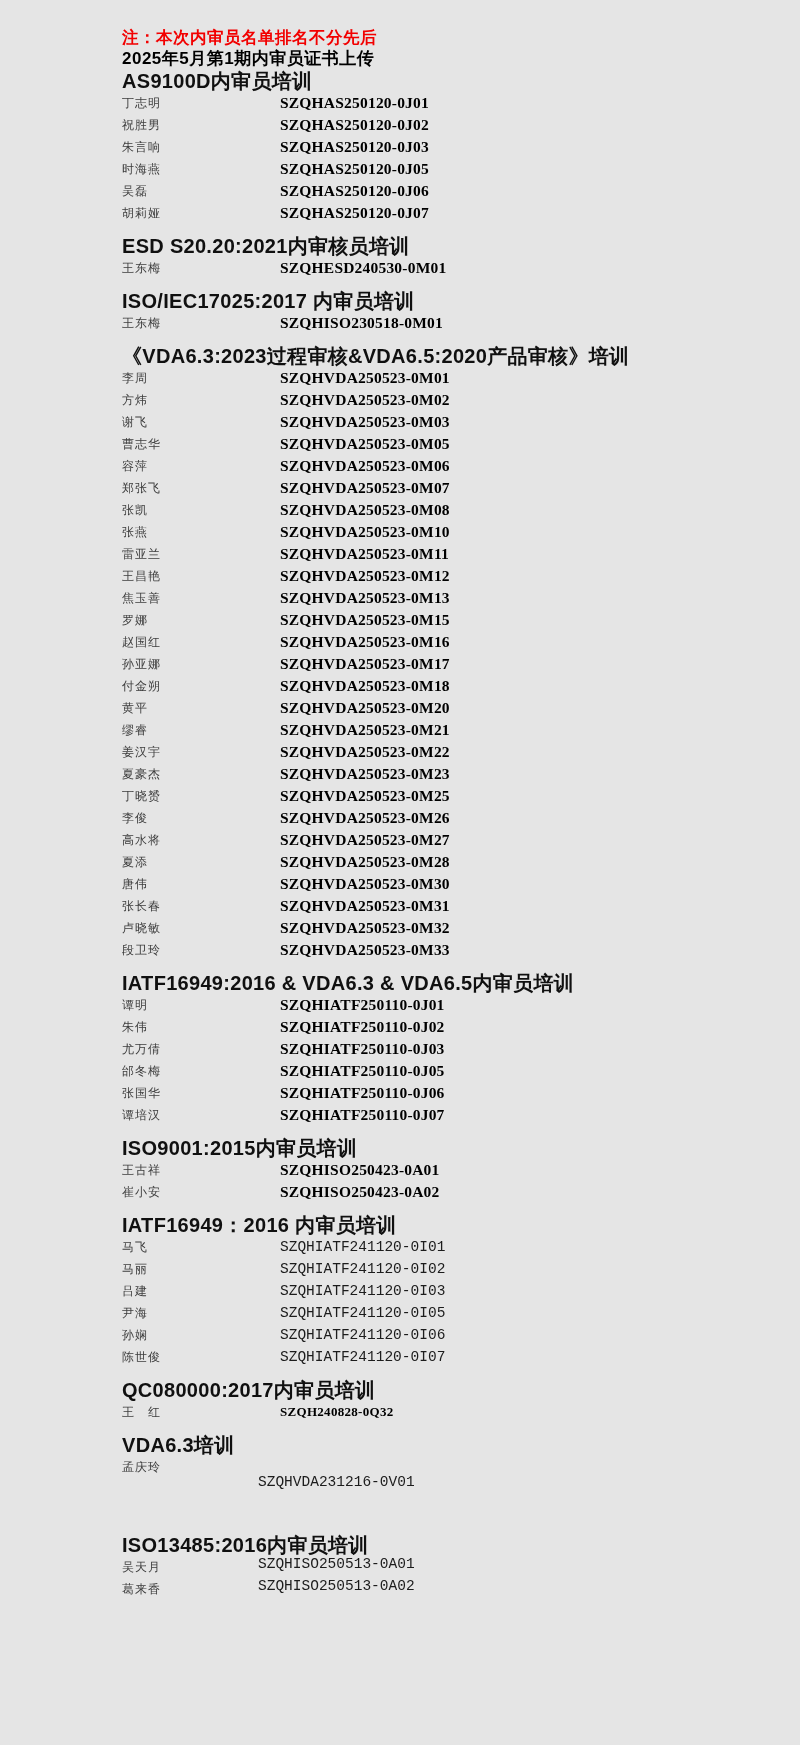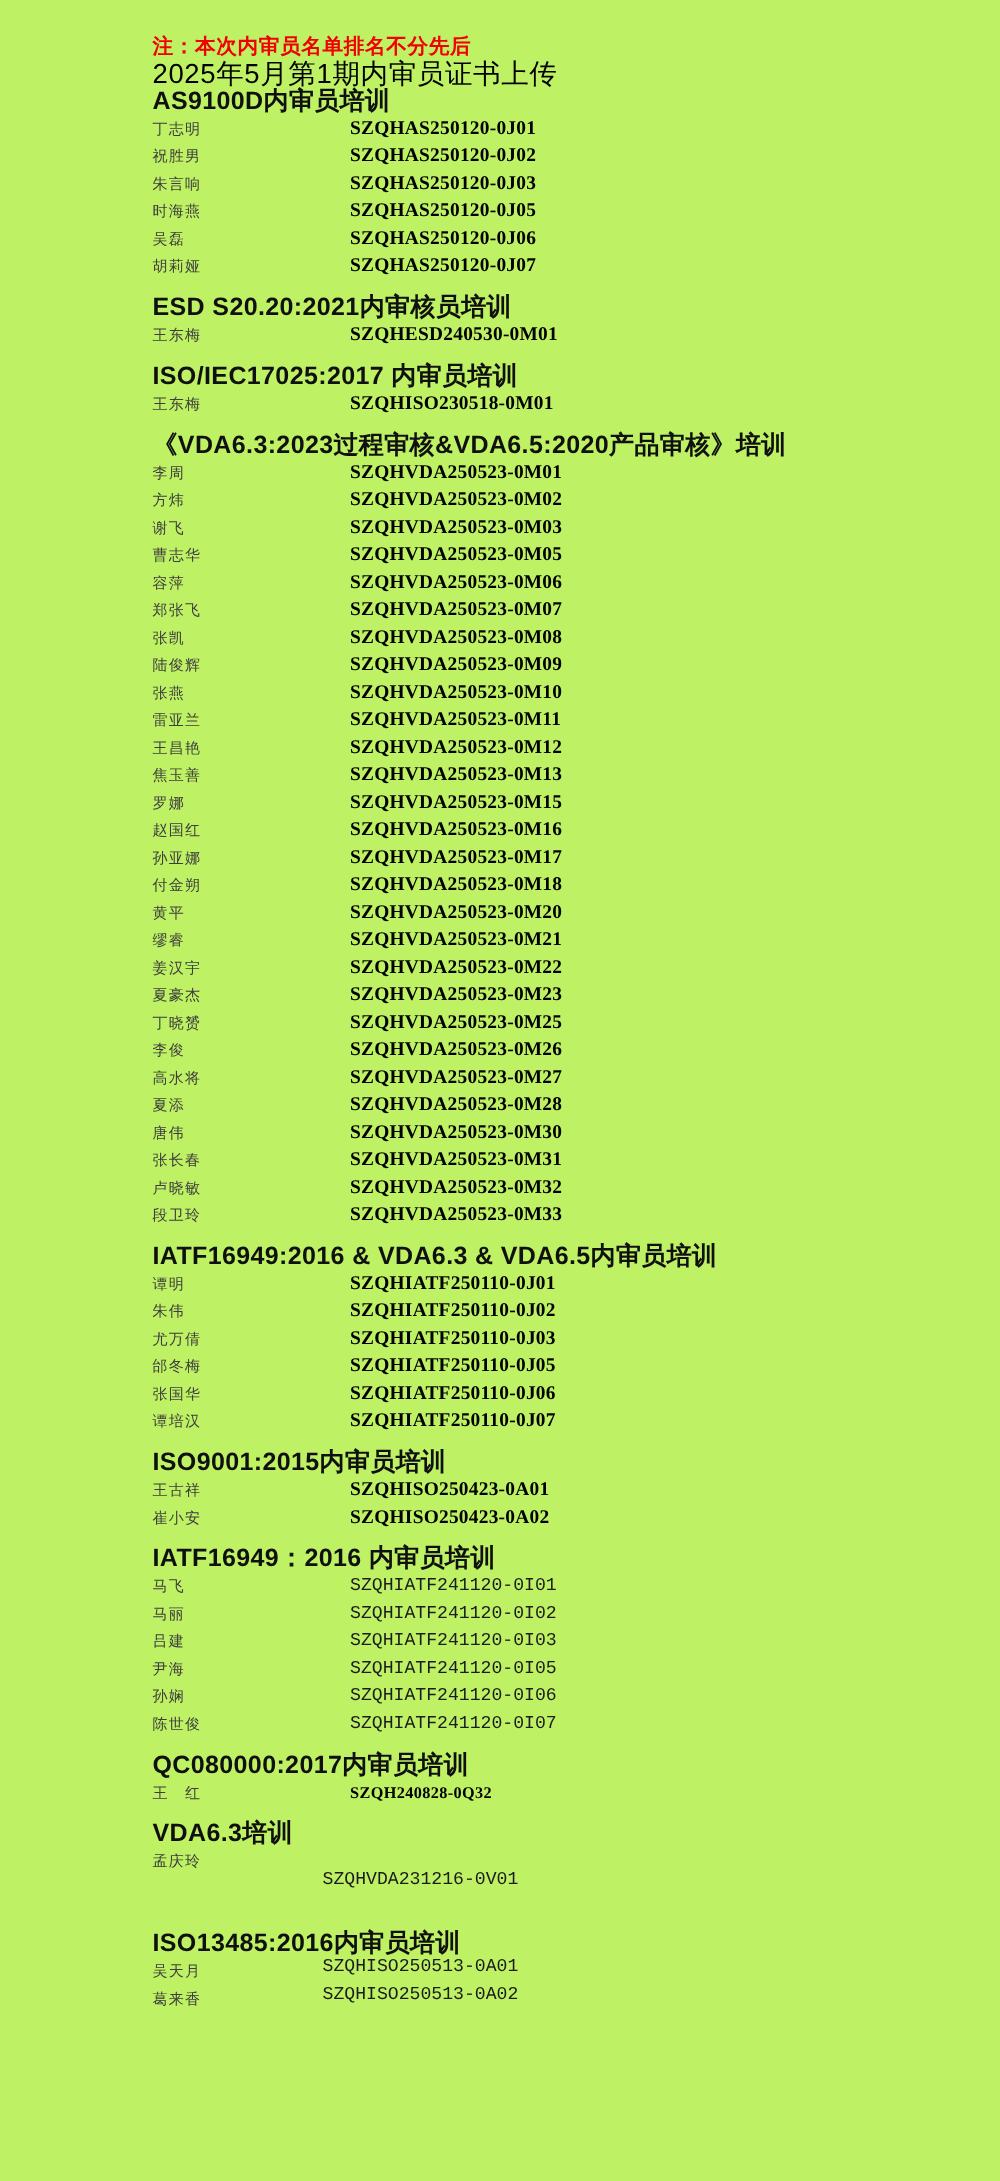--- a/index.html
+++ b/index.html
@@ -4,38 +4,38 @@
 <style>
   html, body { margin: 0; padding: 0; background: #ffffff; }
   body { width: 800px; font-family: "Liberation Sans", sans-serif; }
   .page {
     position: relative;
     width: 800px;
     height: 1745px;
     overflow: hidden;
     box-sizing: border-box;
     padding: 26px 20px 0 122px;
-    background: #bef264;
+    background: #e5e5e5;
   }
   .line { line-height: 22px; white-space: nowrap; }
   .note {
     color: #f20000;
     font-size: 16.5px;
     font-weight: 600;
     letter-spacing: 0.5px;
   }
   .title {
     color: #000000;
-    font-size: 22px;
-    font-weight: normal;
+    font-size: 17px;
+    font-weight: bold;
     letter-spacing: 0.5px;
   }
   .section { margin-top: 11px; }
   .section:first-of-type { margin-top: 0; }
-  .section.v-iso13485 { margin-top: 44px; }
+  .section.v-iso13485 { margin-top: 56px; }
   .section-header {
     color: #101010;
     font-size: 20px;
     font-weight: bold;
     line-height: 22px;
     letter-spacing: 0.3px;
     white-space: nowrap;
   }
   .row { display: flex; height: 22px; line-height: 22px; white-space: nowrap; }
   .name {
@@ -160,24 +160,20 @@
   <div class="row">
     <span class="name">郑张飞</span>
     <span class="code">SZQHVDA250523-0M07</span>
   </div>
 
   <div class="row">
     <span class="name">张凯</span>
     <span class="code">SZQHVDA250523-0M08</span>
   </div>
 
-  <div class="row">
-    <span class="name">陆俊辉</span>
-    <span class="code">SZQHVDA250523-0M09</span>
-  </div>
 
   <div class="row">
     <span class="name">张燕</span>
     <span class="code">SZQHVDA250523-0M10</span>
   </div>
 
   <div class="row">
     <span class="name">雷亚兰</span>
     <span class="code">SZQHVDA250523-0M11</span>
   </div>

